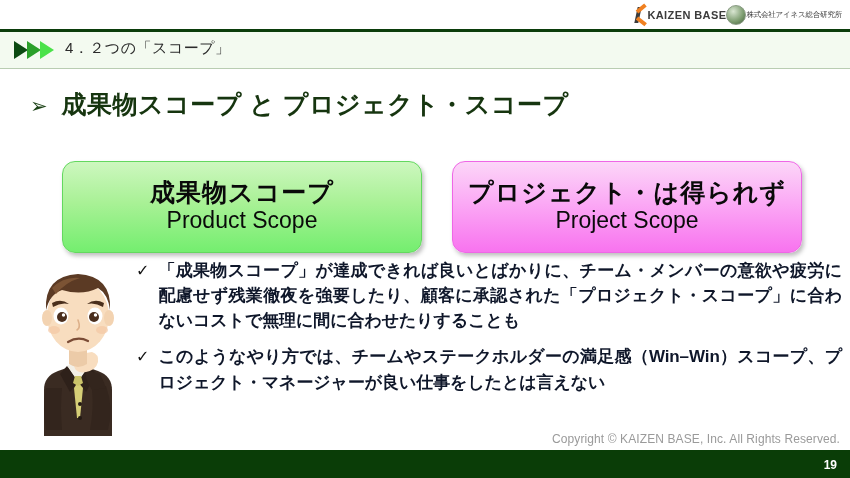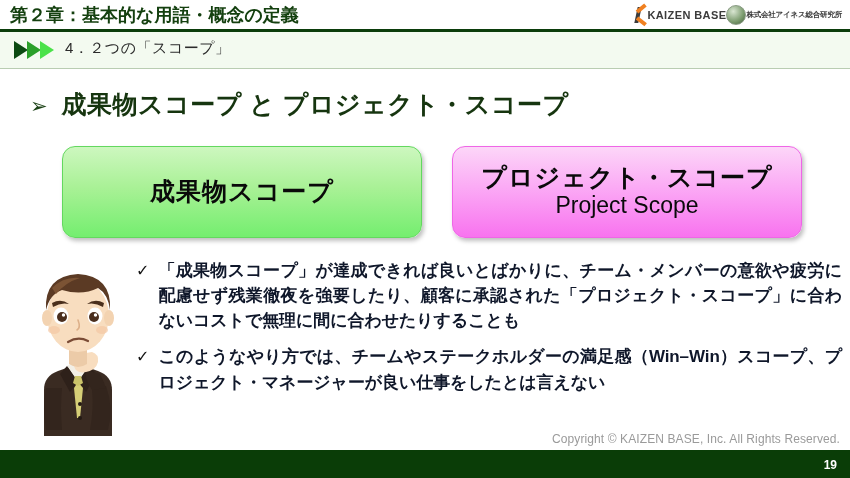--- a/index.html
+++ b/index.html
@@ -90,21 +90,21 @@
   .ines-logo {
     width: 18px; height: 18px;
     border-radius: 50%;
     background: radial-gradient(circle at 35% 30%, #d9e6d2 0%, #7b9b6e 60%, #3f5c38 100%);
     border: 1px solid #8a9b84;
     flex: none;
   }
   .ines-text {
     font-size: 7.5px;
     color: #3b3b3b;
-    font-weight: bold;
+    font-weight: normal;
     white-space: nowrap;
     letter-spacing: -0.2px;
   }
 
   
   .subbar {
     position: absolute;
     left: 0;
     top: 32px;
     width: 850px;
@@ -158,21 +158,21 @@
     font-size: 25px;
     font-weight: bold;
     color: #16350f;
     letter-spacing: 0.5px;
     white-space: nowrap;
   }
 
   
   .scope-box {
     position: absolute;
-    top: 146px;
+    top: 161px;
     height: 90px;
     border-radius: 13px;
     display: flex;
     flex-direction: column;
     align-items: center;
     justify-content: center;
     box-shadow: 2px 3px 4px rgba(0,0,0,0.25);
   }
   .scope-box.product {
     left: 62px;
@@ -264,21 +264,20 @@
     top: 458px;
     font-size: 12px;
     font-weight: bold;
     color: #ffffff;
   }
 </style>
 </head>
 <body>
 
 <div class="header">
-  <div class="header-title">第２章：基本的な用語・概念の定義</div>
 
   <div class="brand">
     <span class="kb-mark">
       <span class="k1"></span>
         <span class="k2"></span>
         <span class="k3"></span>
     </span>
     <span class="kb-text">KAIZEN BASE</span>
     <span class="ines-logo"></span>
     <span class="ines-text">株式会社アイネス総合研究所</span>
@@ -296,24 +295,25 @@
   <span class="subbar-text">4．２つの「スコープ」</span>
 </div>
 
 <div class="section-head">
   <span class="sec-arrow">➢</span>
   <span class="sec-title">成果物スコープ と プロジェクト・スコープ</span>
 </div>
 
 <div class="scope-box product">
   <div class="scope-ja">成果物スコープ</div>
+  <div class="scope-en">Product Scope</div>
 </div>
 
 <div class="scope-box project">
-  <div class="scope-ja">プロジェクト・スコープ</div>
+  <div class="scope-ja">プロジェクト・は得られず</div>
   <div class="scope-en">Project Scope</div>
 </div>
 
 <div class="character">
   <svg viewBox="0 0 112 178" width="112" height="178" xmlns="http://www.w3.org/2000/svg">
 
     <path d="M22 178 L22 132 Q22 118 36 113 L56 106 L76 113 Q90 118 90 132 L90 178 Z" fill="#3a2b22"></path>
 
     <path d="M45 108 L56 124 L67 108 L60 104 L52 104 Z" fill="#f2efe6"></path>
 

